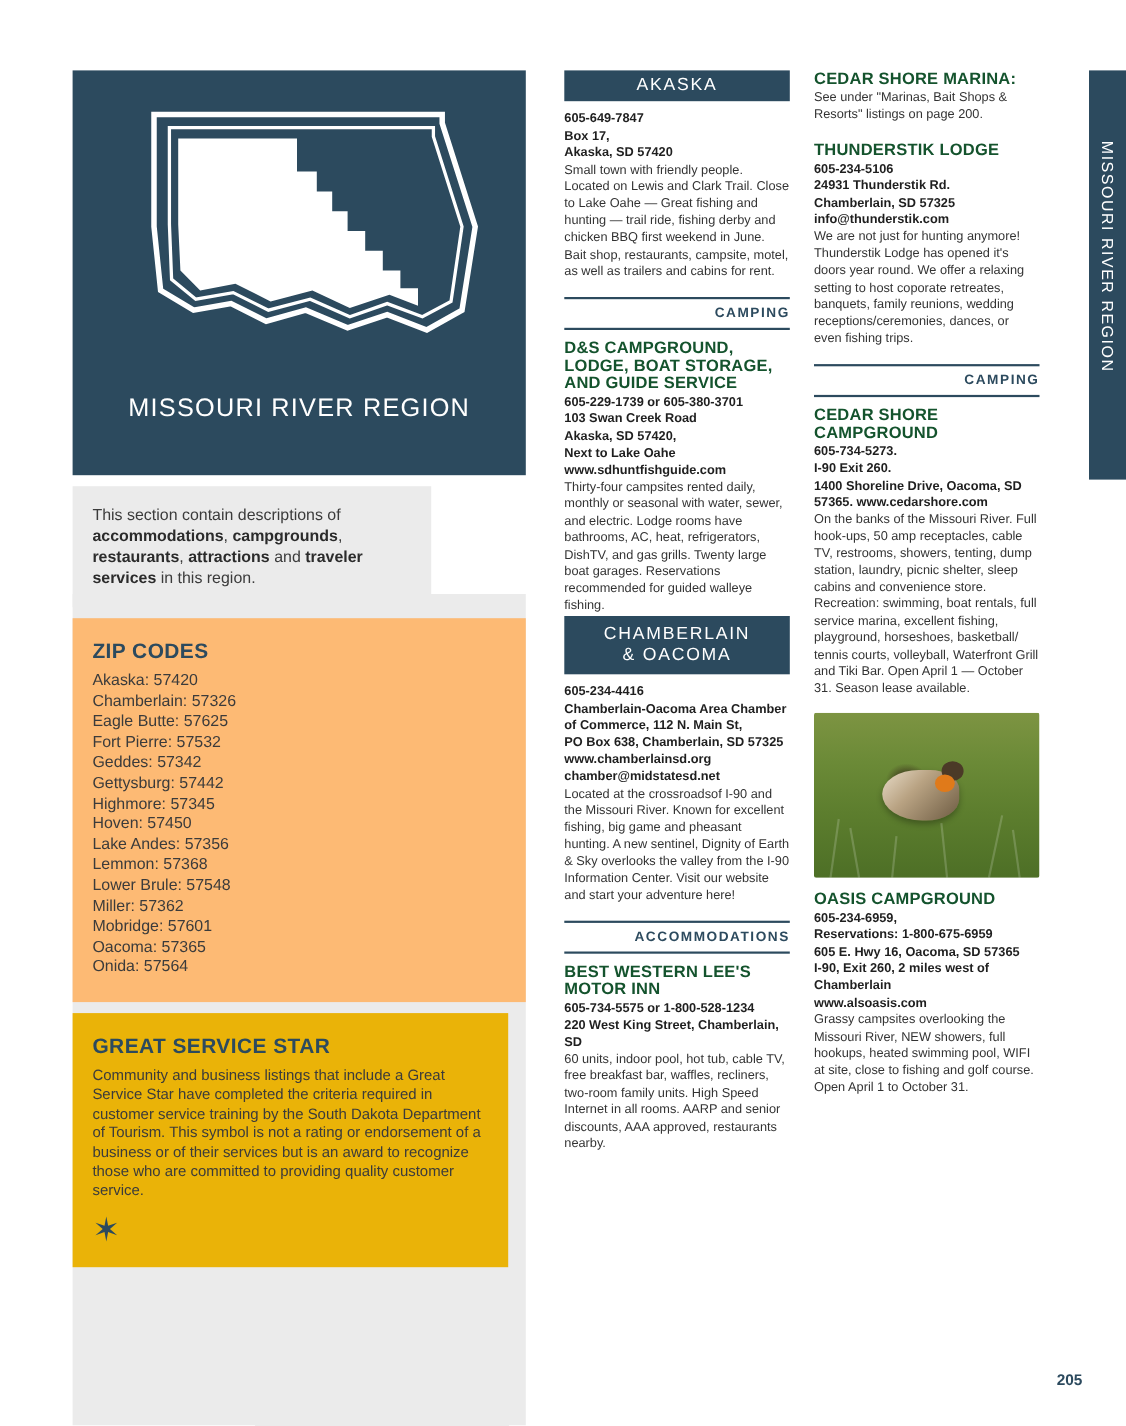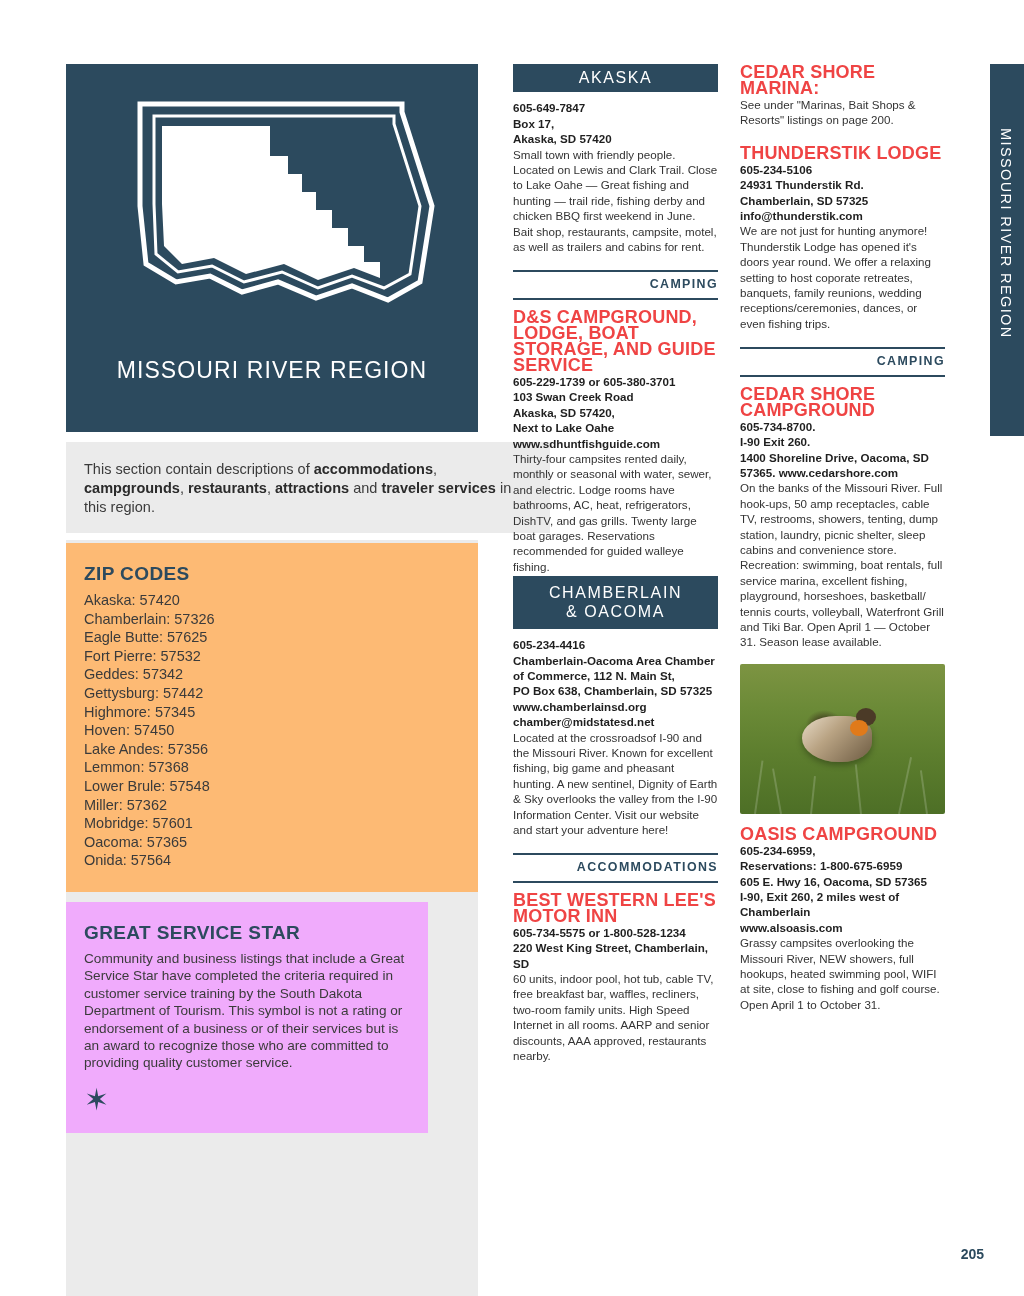--- a/index.html
+++ b/index.html
@@ -53,21 +53,21 @@
   }
   .hero-title .line2 {
     font-size: 26px;
     letter-spacing: 0.6px;
     font-weight: bold;
     display: block;
     margin-top: 3px;
   }
   .grey-panel {
     background: #ebebeb;
-    width: 484px;
+    width: 326px;
     padding: 18px 18px 16px 18px;
     margin-top: 10px;
     color: #3b3b3b;
   }
   .intro-text {
     font-size: 14.5px;
     line-height: 19px;
   }
   .intro-text b { color: #2b2b2b; }
   .zip-panel {
@@ -85,22 +85,22 @@
   }
   .zip-cols {
     display: flex;
     gap: 26px;
     font-size: 14.5px;
     line-height: 18.6px;
     color: #3b3b3b;
   }
   .zip-cols ul { list-style: none; margin: 0; padding: 0; }
   .star-panel {
-    background: #f0abfc;
-    width: 362px;
+    background: #eab308;
+    width: 396px;
     margin-top: 10px;
     padding: 20px 18px 18px 18px;
   }
   .star-body {
     font-size: 13.6px;
     line-height: 17.4px;
     color: #3b3b3b;
     margin-top: 2px;
   }
   .star-glyph {
@@ -144,23 +144,23 @@
     font-weight: bold;
     font-size: 12.4px;
     letter-spacing: 1.4px;
     text-align: right;
     border-top: 2px solid #2c4a5e;
     border-bottom: 2px solid #2c4a5e;
     padding: 5px 0 5px 0;
     margin: 16px 0 9px 0;
   }
   .entry-title {
-    color: #ef4444;
-    font-weight: bold;
-    font-size: 18px;
+    color: #14532d;
+    font-weight: bold;
+    font-size: 15px;
     line-height: 16px;
     margin: 17px 0 1px 0;
     letter-spacing: 0.2px;
   }
   .entry-title.first { margin-top: 0; }
   .bold-line { font-weight: bold; color: #1f1f1f; }
   p.body { margin: 0; }
   .block { margin-bottom: 2px; }
   .photo {
     width: 205px;
@@ -347,21 +347,21 @@
       <div class="bold-line">24931 Thunderstik Rd.</div>
       <div class="bold-line">Chamberlain, SD 57325</div>
       <div class="bold-line">info@thunderstik.com</div>
       <p class="body">We are not just for hunting anymore! Thunderstik Lodge has opened it's doors year round. We offer a relaxing setting to host coporate retreates, banquets, family reunions, wedding receptions/ceremonies, dances, or even fishing trips.</p>
     </div>
 
     <div class="subhead">CAMPING</div>
 
     <div class="block">
       <div class="entry-title first">CEDAR SHORE CAMPGROUND</div>
-      <div class="bold-line">605-734-8700.</div>
+      <div class="bold-line">605-734-5273.</div>
       <div class="bold-line">I-90 Exit 260.</div>
       <div class="bold-line">1400 Shoreline Drive, Oacoma, SD</div>
       <div class="bold-line">57365. www.cedarshore.com</div>
       <p class="body">On the banks of the Missouri River. Full hook-ups, 50 amp receptacles, cable TV, restrooms, showers, tenting, dump station, laundry, picnic shelter, sleep cabins and convenience store. Recreation: swimming, boat rentals, full service marina, excellent fishing, playground, horseshoes, basketball/ tennis courts, volleyball, Waterfront Grill and Tiki Bar.  Open April 1 — October 31.  Season lease available.</p>
     </div>
 
     <div class="photo">
       <div class="bird"></div>
       <div class="bird-head"></div>
       <div class="bird-sac"></div>

